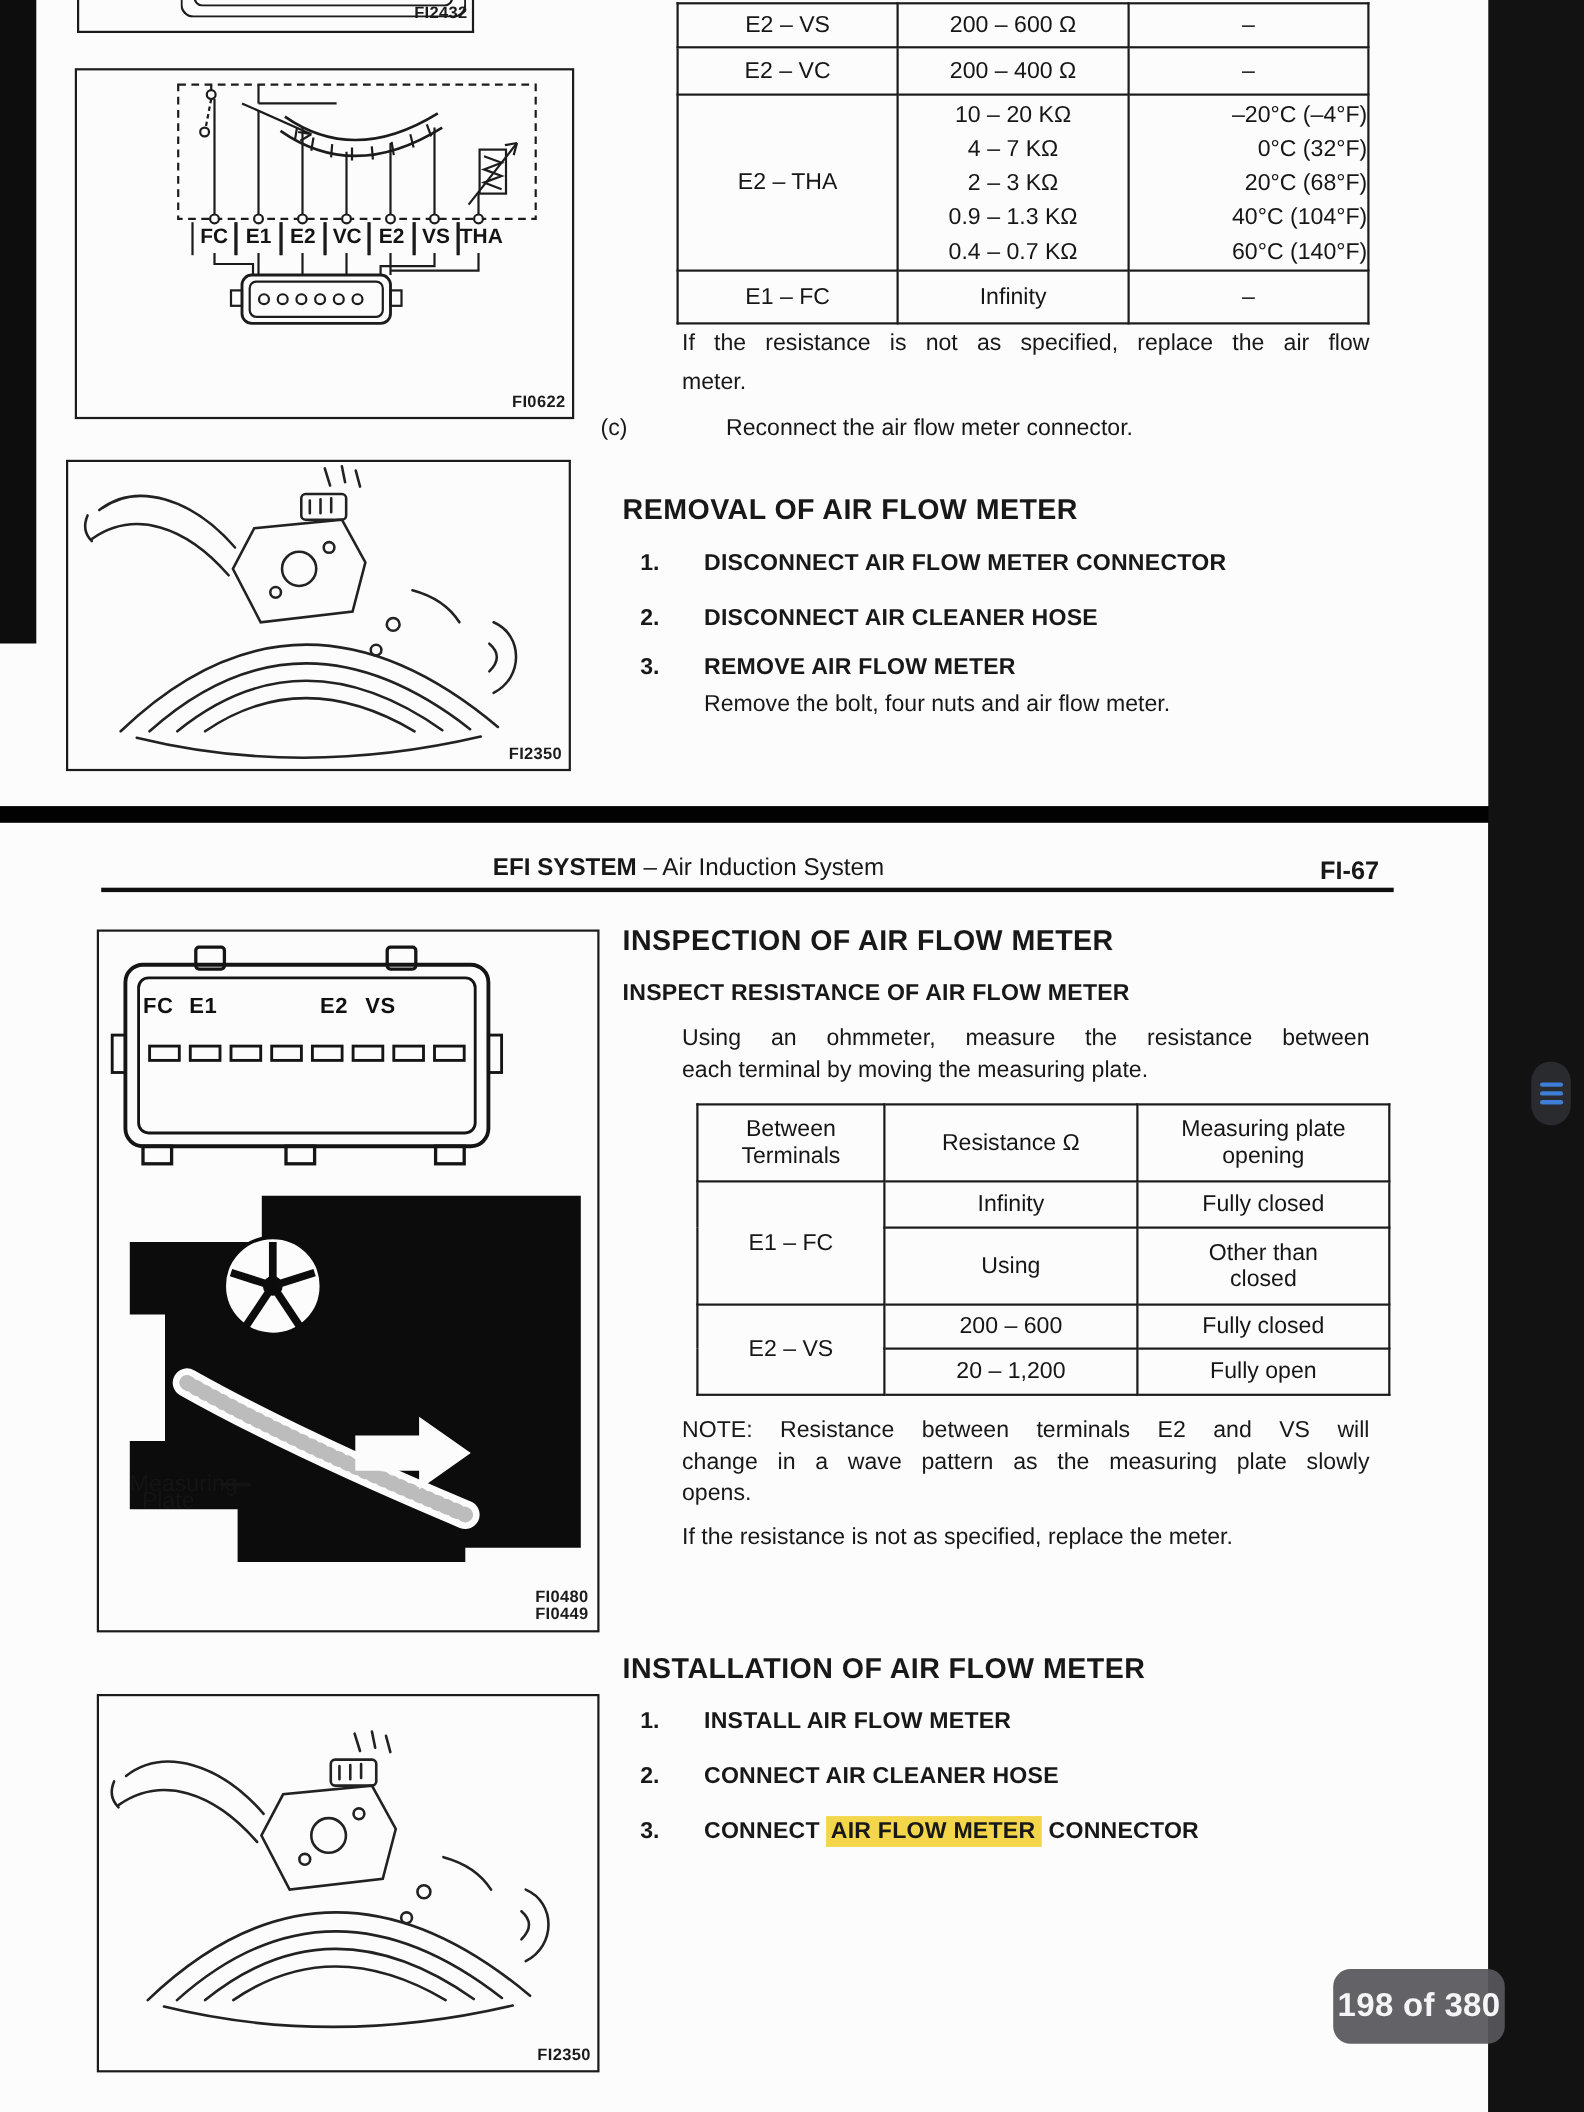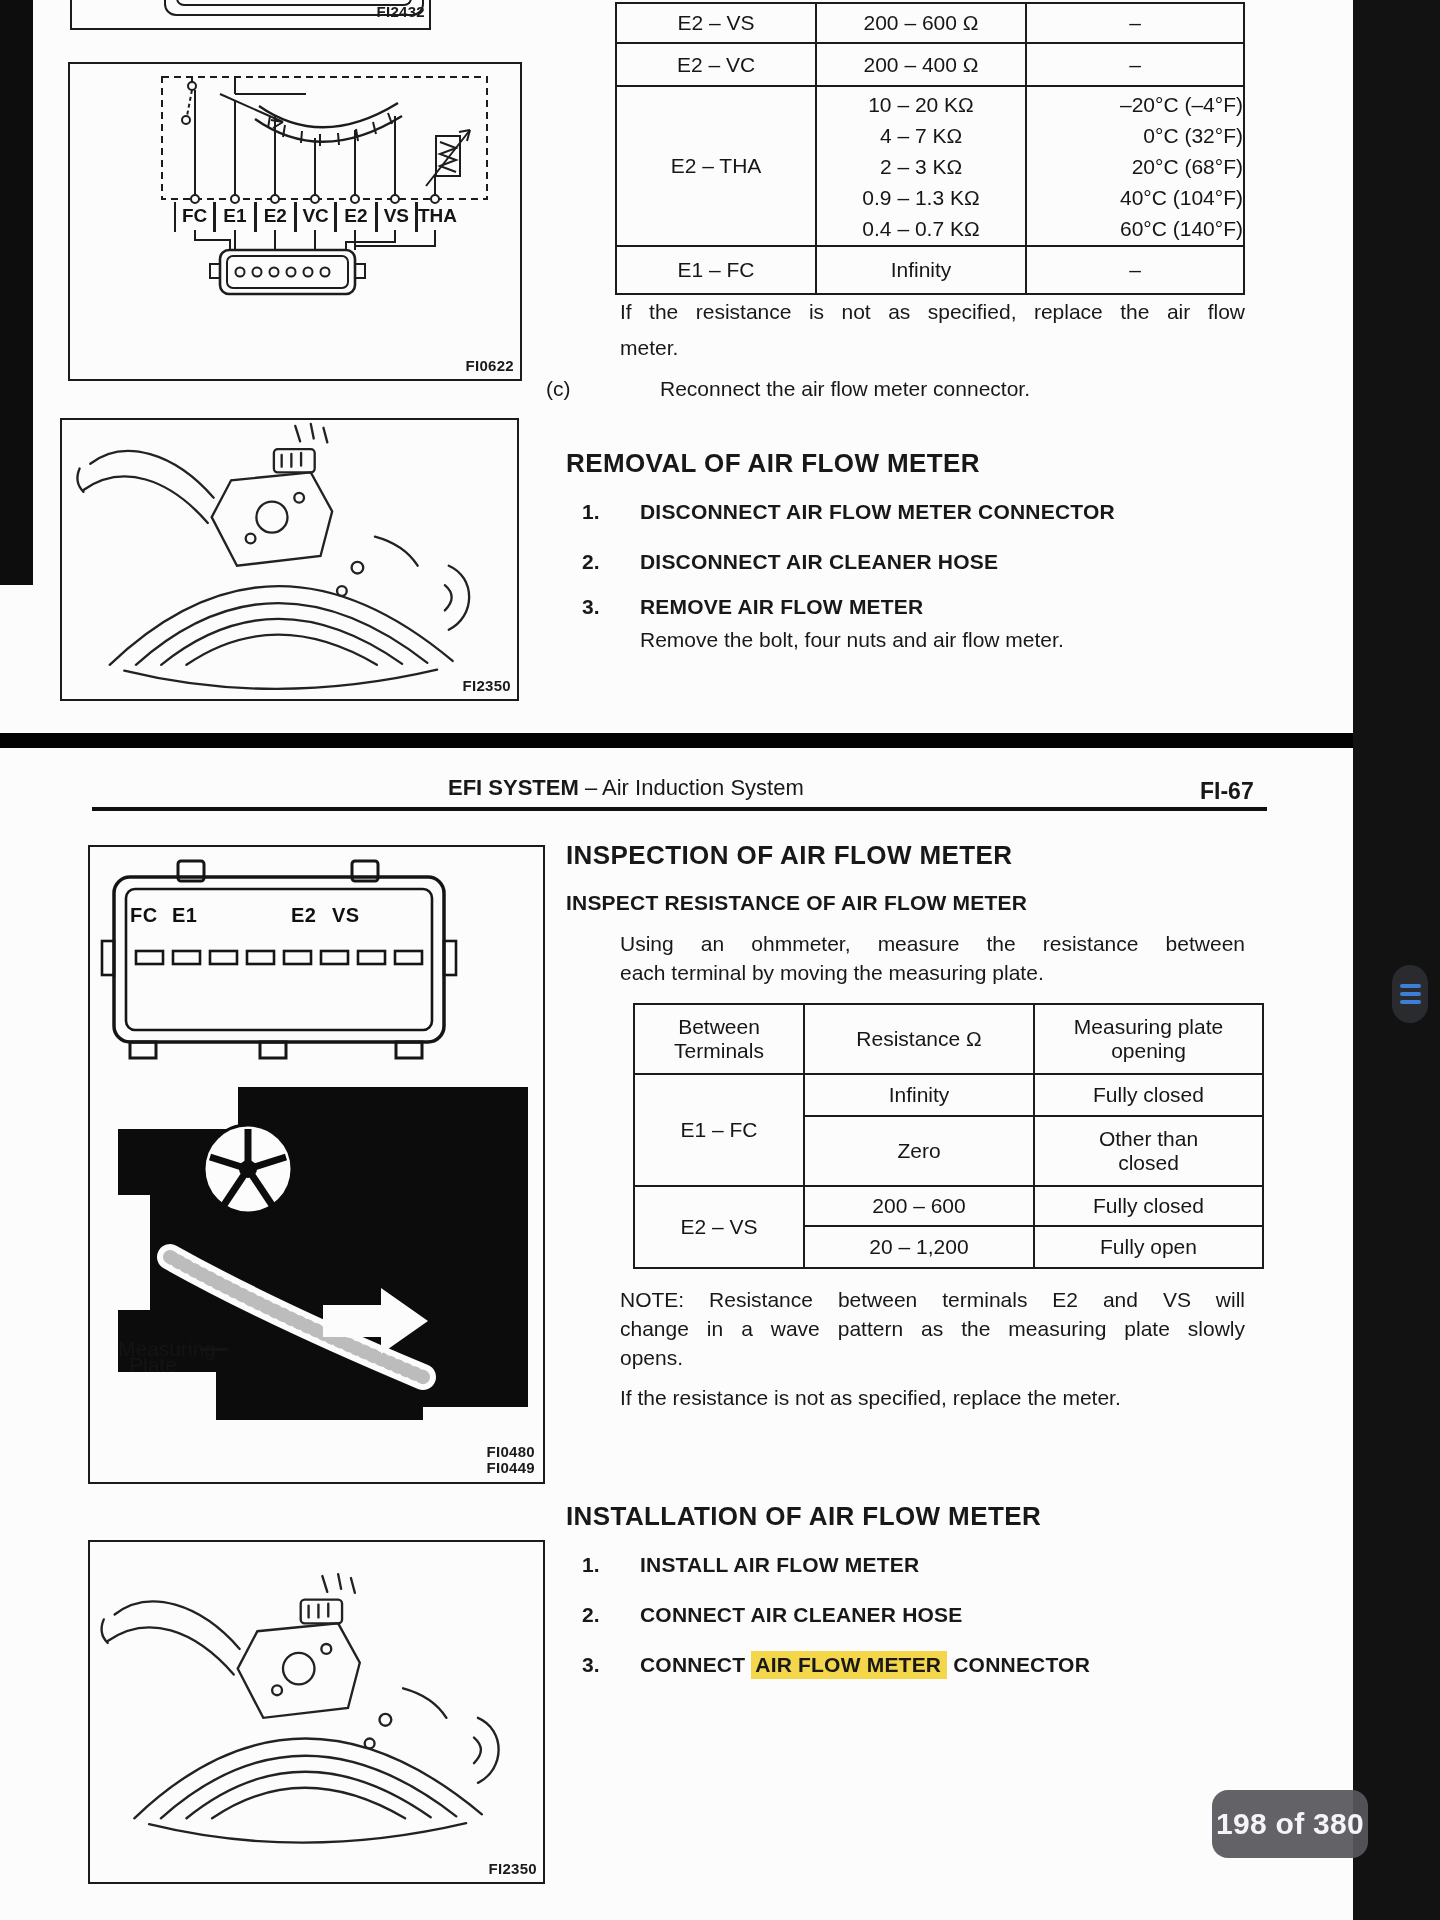--- a/index.html
+++ b/index.html
@@ -230,21 +230,21 @@
           <div>Measuring plate</div>
           <div>opening</div>
         </td>
       </tr>
       <tr style="height:42px;">
         <td rowspan="2">E1 – FC</td>
         <td>Infinity</td>
         <td>Fully closed</td>
       </tr>
       <tr style="height:70px;">
-        <td>Zero</td>
+        <td>Using</td>
         <td>
           <div>Other than</div>
           <div>closed</div>
         </td>
       </tr>
       <tr style="height:40px;">
         <td rowspan="2">E2 – VS</td>
         <td>200 – 600</td>
         <td>Fully closed</td>
       </tr>

